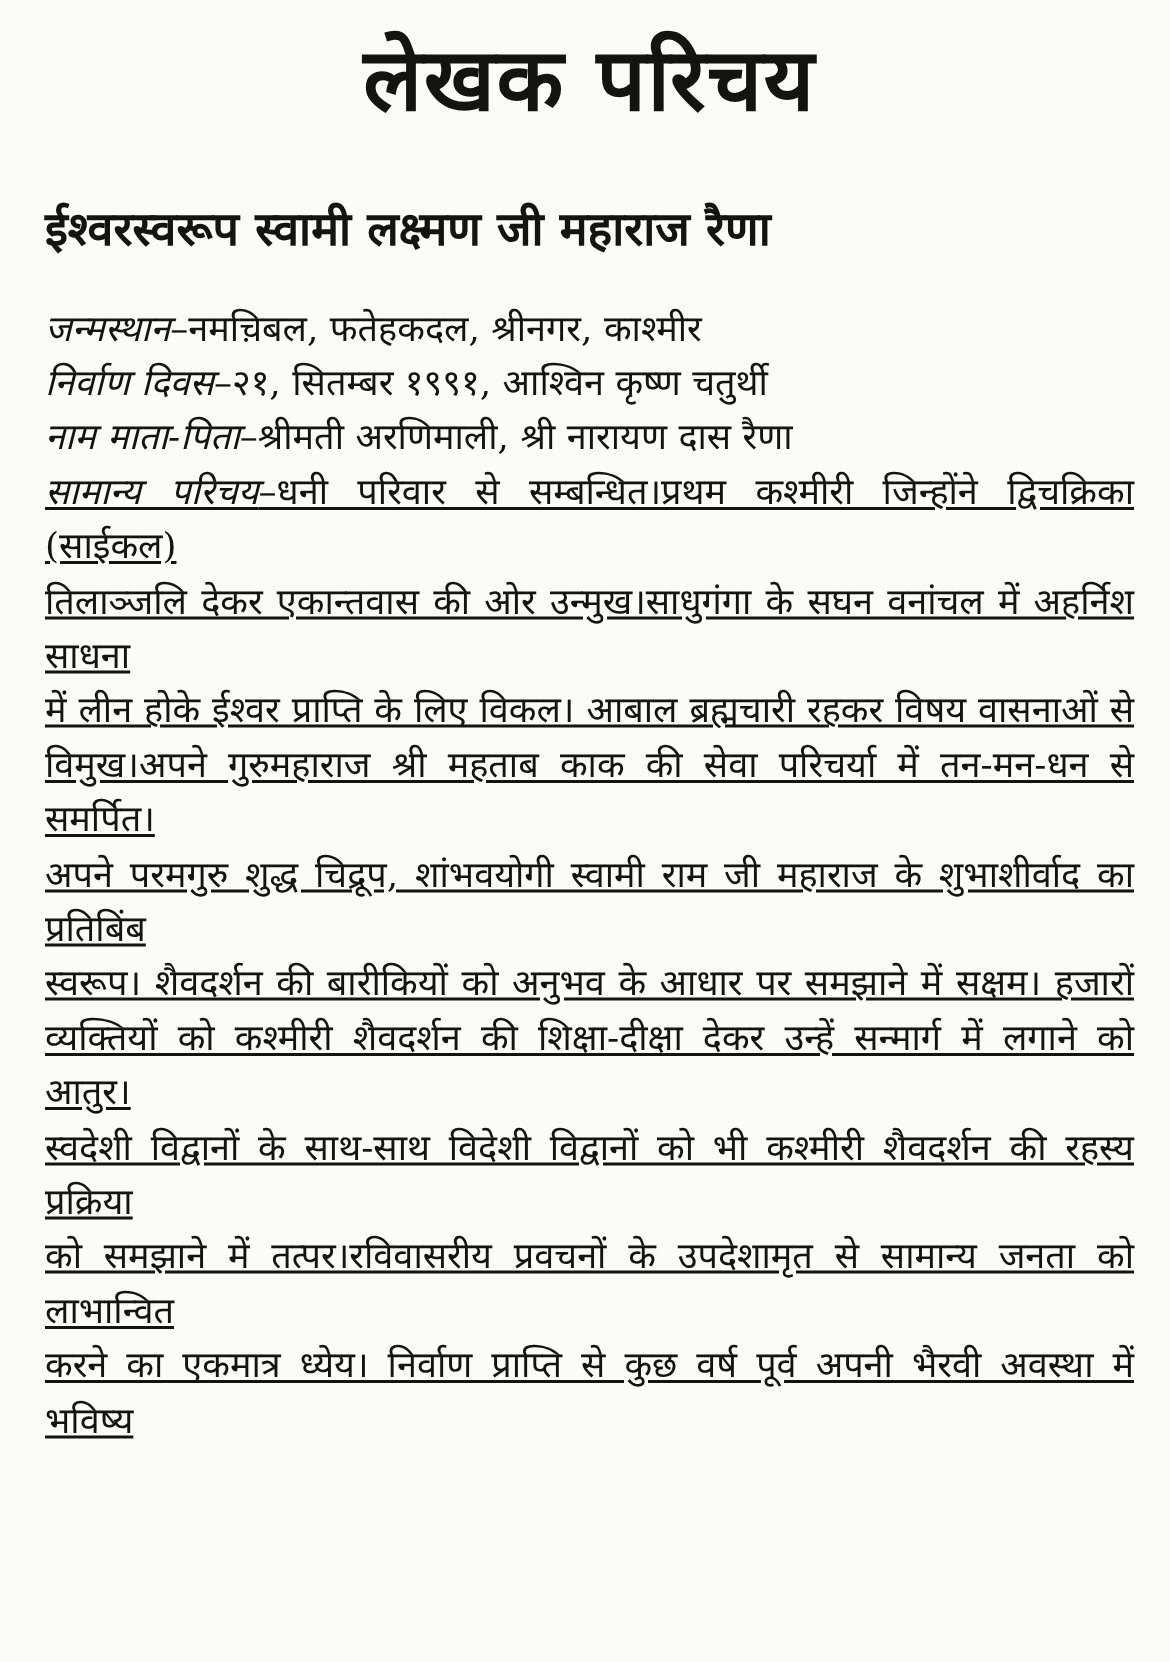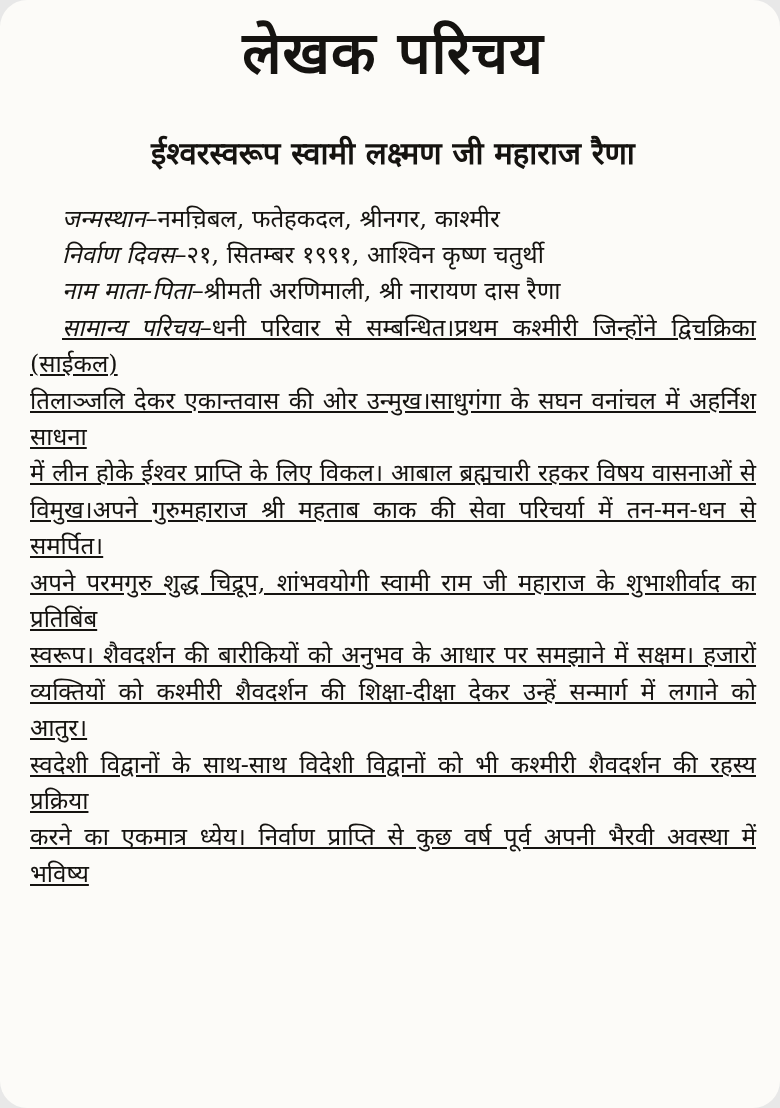--- a/index.html
+++ b/index.html
@@ -7,68 +7,67 @@
     position: relative;
     width: 780px;
     height: 1108px;
     margin: 0 auto;
     background: #fcfbf8;
     color: #151310;
     font-family: "DejaVu Serif", "Liberation Serif", serif;
     overflow: hidden;
     box-sizing: border-box;
     padding: 10px 24px 0 30px;
-    border-radius: 27px;
   }
   .title {
     text-align: center;
     font-size: 58px;
     line-height: 78px;
     font-weight: bold;
     letter-spacing: 1px;
     margin-top: 4px;
   }
   .subtitle {
-    text-align: center;
     font-size: 31px;
     line-height: 44px;
     font-weight: bold;
     margin-top: 14px;
   }
   .body-text { margin-top: 20px; }
   .ln {
     font-size: 24px;
     line-height: 36.4px;
     white-space: nowrap;
   }
   
   .ln.jl {
     white-space: normal;
     text-align: justify;
     text-align-last: justify;
     text-decoration: underline;
     -moz-text-align-last: justify;
   }
-  .ln .lead { font-style: italic; margin-left: 32px; }
+  .ln .lead { font-style: italic; }
 </style>
 </head>
 <body>
 
 <div class="page">
   <h1 class="title">लेखक परिचय</h1>
   <h2 class="subtitle">ईश्वरस्वरूप स्वामी लक्ष्मण जी महाराज रैणा</h2>
 
   <div class="body-text">
     <div class="ln"><span class="lead">जन्मस्थान</span><span>–नमच़िबल, फतेहकदल, श्रीनगर, काश्मीर</span></div>
     <div class="ln"><span class="lead">निर्वाण दिवस</span><span>–२१, सितम्बर १९९१, आश्विन कृष्ण चतुर्थी</span></div>
     <div class="ln"><span class="lead">नाम माता-पिता</span><span>–श्रीमती अरणिमाली, श्री नारायण दास रैणा</span></div>
     <div class="ln jl"><span class="lead">सामान्य परिचय</span><span>–धनी परिवार से सम्बन्धित।प्रथम कश्मीरी जिन्होंने द्विचक्रिका (साईकल)</span></div>
     <div class="ln jl"><span>तिलाञ्जलि देकर एकान्तवास की ओर उन्मुख।साधुगंगा के सघन वनांचल में अहर्निश साधना</span></div>
     <div class="ln jl"><span>में लीन होके ईश्वर प्राप्ति के लिए विकल। आबाल ब्रह्मचारी रहकर विषय वासनाओं से</span></div>
     <div class="ln jl"><span>विमुख।अपने गुरुमहाराज श्री महताब काक की सेवा परिचर्या में तन-मन-धन से समर्पित।</span></div>
     <div class="ln jl"><span>अपने परमगुरु शुद्ध चिद्रूप, शांभवयोगी स्वामी राम जी महाराज के शुभाशीर्वाद का प्रतिबिंब</span></div>
     <div class="ln jl"><span>स्वरूप। शैवदर्शन की बारीकियों को अनुभव के आधार पर समझाने में सक्षम। हजारों</span></div>
     <div class="ln jl"><span>व्यक्तियों को कश्मीरी शैवदर्शन की शिक्षा-दीक्षा देकर उन्हें सन्मार्ग में लगाने को आतुर।</span></div>
     <div class="ln jl"><span>स्वदेशी विद्वानों के साथ-साथ विदेशी विद्वानों को भी कश्मीरी शैवदर्शन की रहस्य प्रक्रिया</span></div>
+    <div class="ln jl"><span>को समझाने में तत्पर।रविवासरीय प्रवचनों के उपदेशामृत से सामान्य जनता को लाभान्वित</span></div>
     <div class="ln jl"><span>करने का एकमात्र ध्येय। निर्वाण प्राप्ति से कुछ वर्ष पूर्व अपनी भैरवी अवस्था में भविष्य</span></div>
 
   </div>
 </div>
 
 </body></html>

